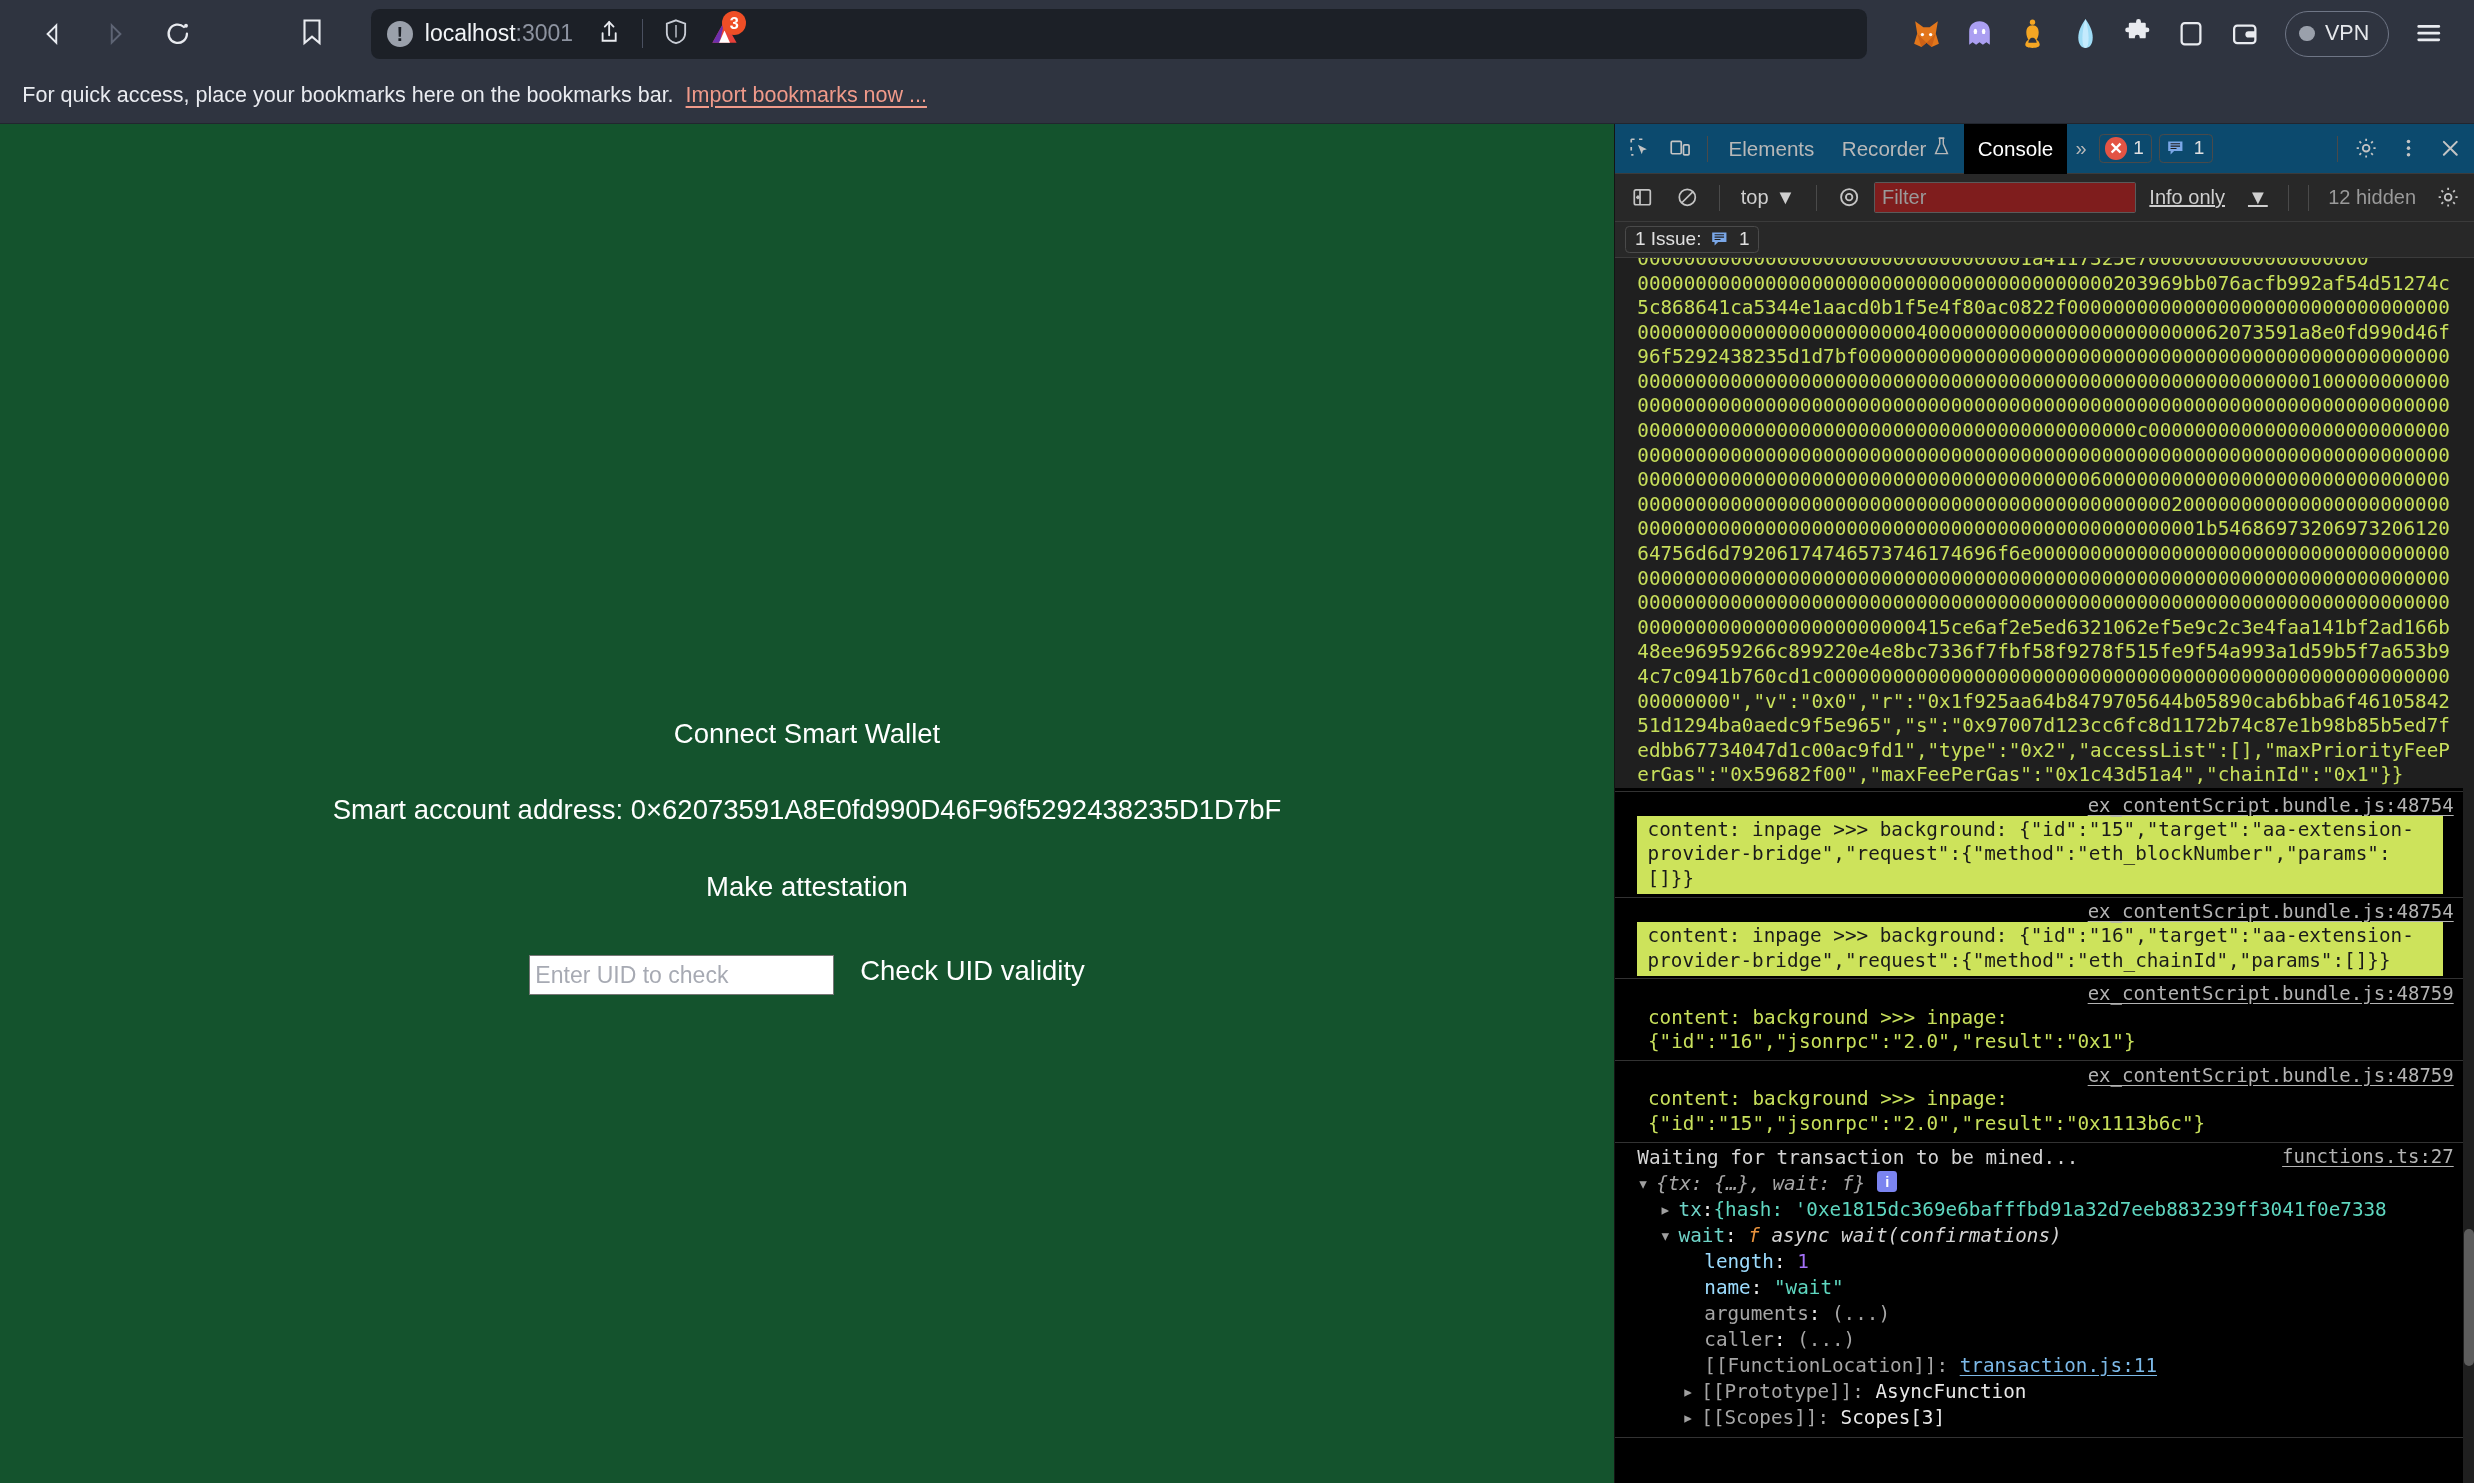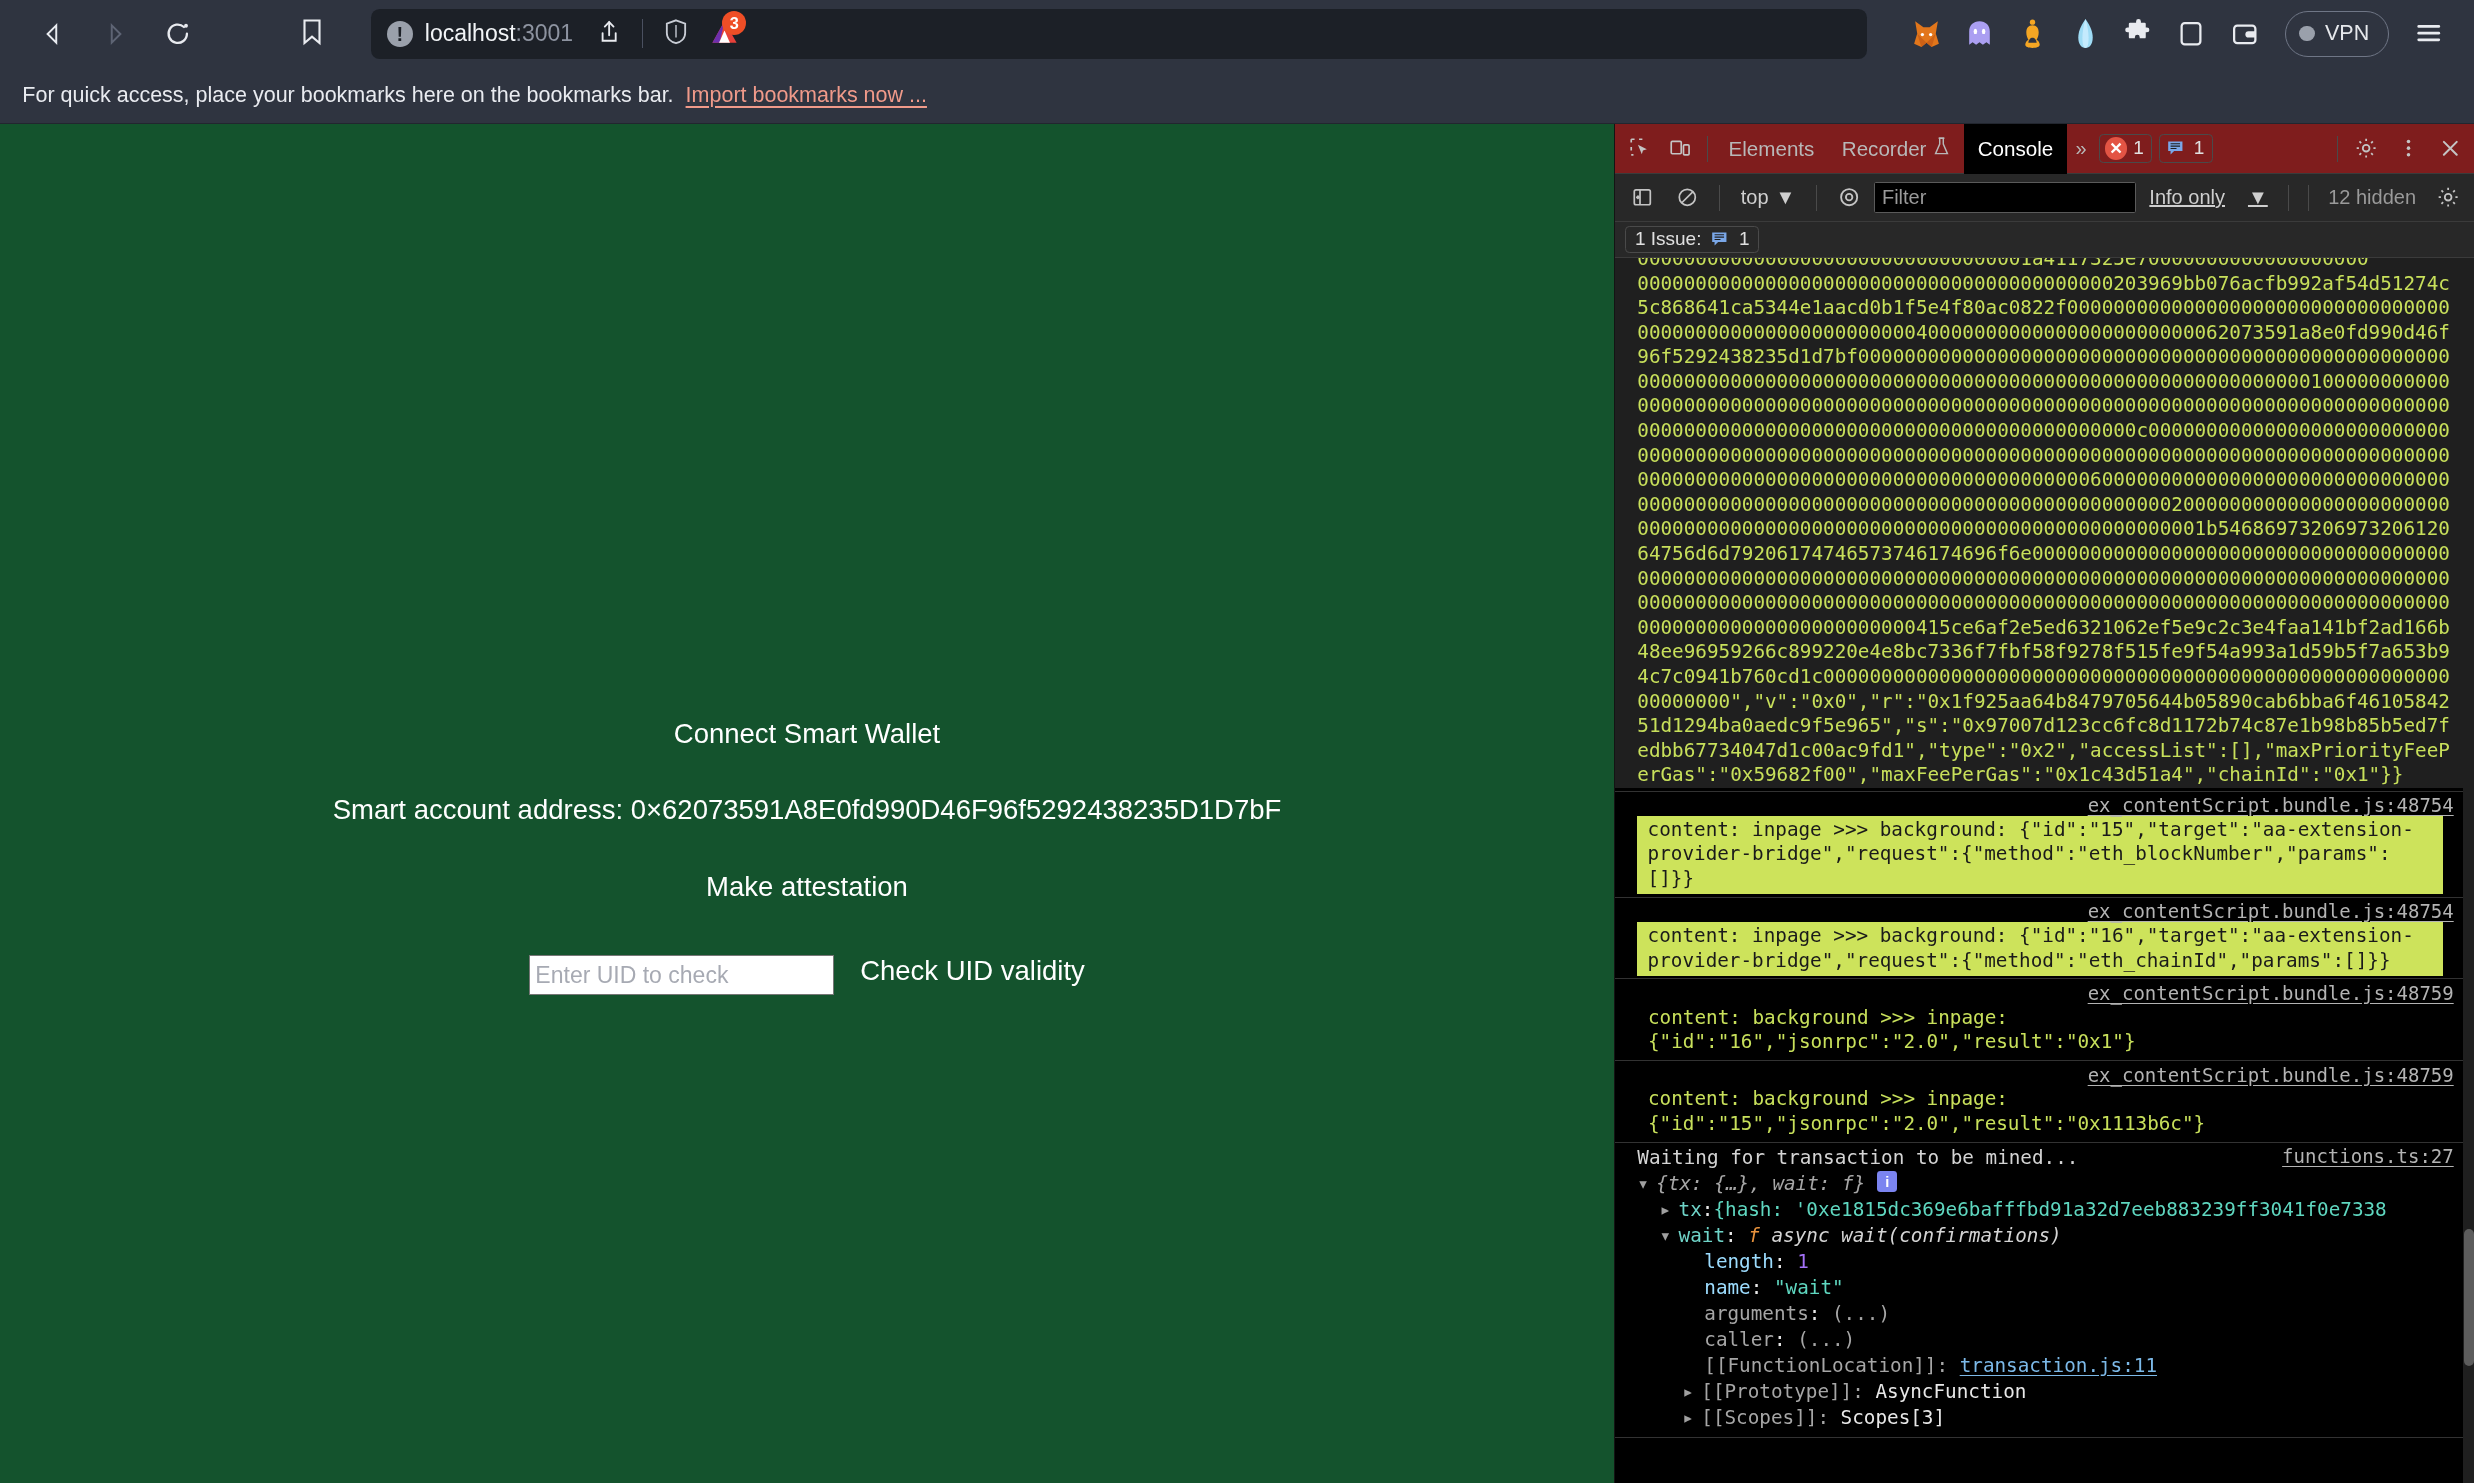--- a/index.html
+++ b/index.html
@@ -192,21 +192,21 @@
   .devtools {
     width: 861px;
     height: 1359px;
     background: #282828;
     display: flex;
     flex-direction: column;
     border-left: 0.9px solid #141414;
   }
   .dt-tabbar {
     height: 50px;
-    background: #7f1d1d;
+    background: #0c4a6e;
     display: flex;
     align-items: center;
     padding: 0 5.2px;
     border-bottom: 0.9px solid #3b3b3b;
     flex: none;
   }
   .dt-icon-btn {
     width: 40px; height: 40px;
     display: flex; align-items: center; justify-content: center;
     flex: none;
@@ -260,21 +260,21 @@
   .ctx-select {
     color: #cfcfcf;
     font-size: 20px;
     display: flex; align-items: center; gap: 6.9px;
     padding: 0 8.6px;
     white-space: nowrap;
   }
   .filter-input {
     flex: 1;
     height: 31px;
-    background: #000000;
+    background: #7f1d1d;
     border: 0.9px solid #5a5a5a;
     border-radius: 1.7px;
     color: #cfcfcf;
     font-size: 20px;
     font-family: "Liberation Sans", sans-serif;
     padding: 0 6.9px;
     outline: none;
     min-width: 0;
   }
   .filter-input::placeholder { color: #9a9a9a; }

